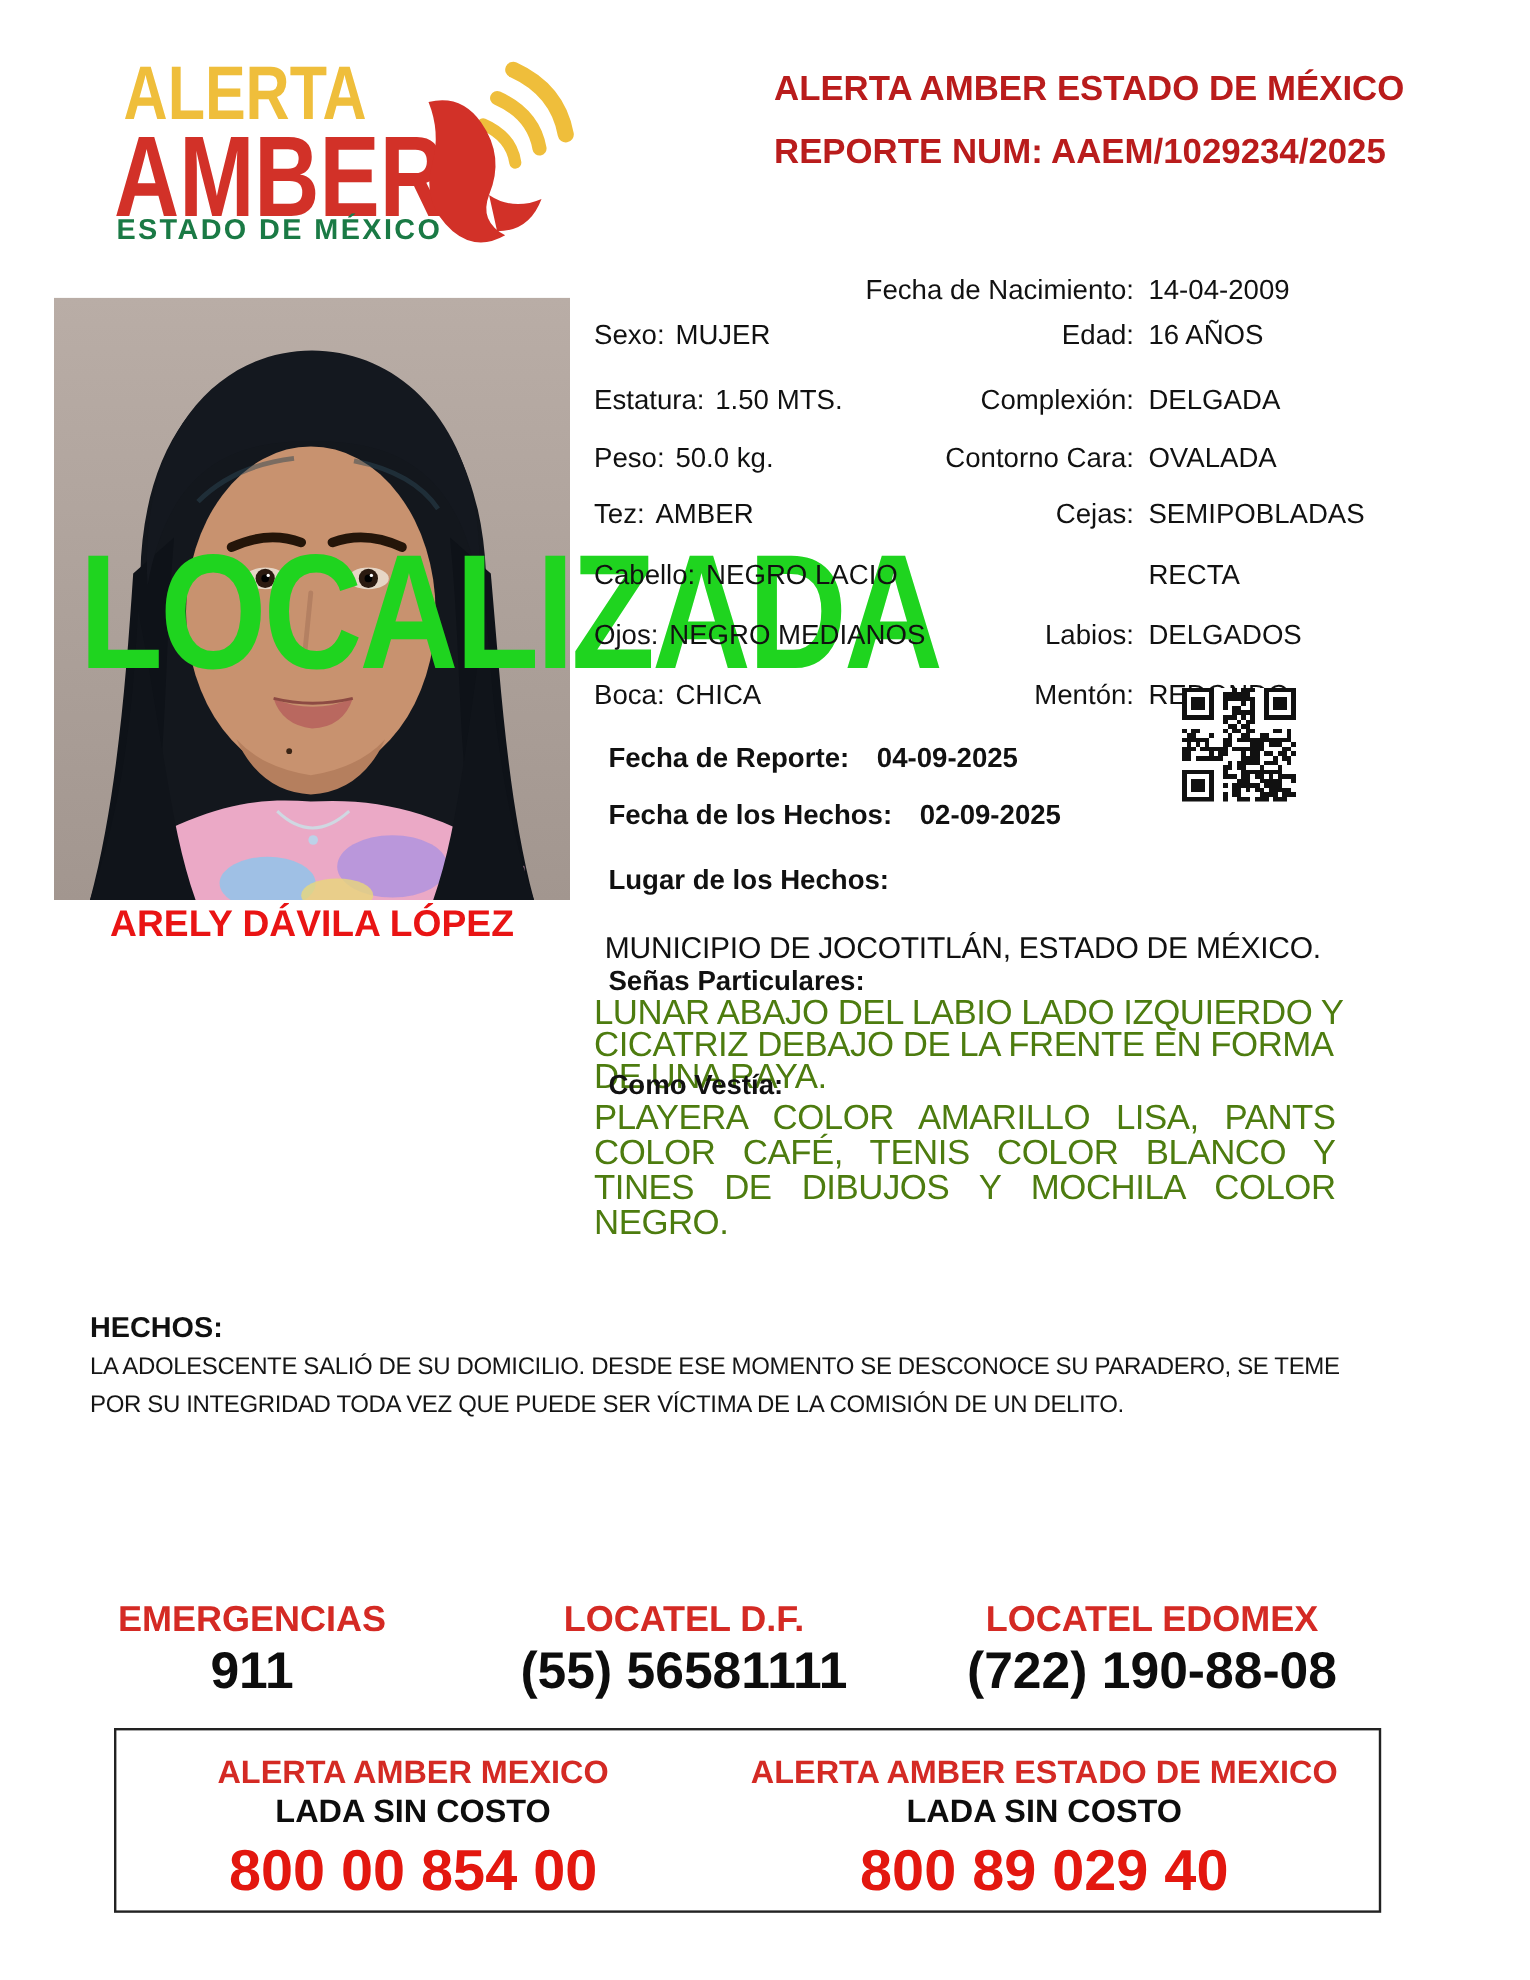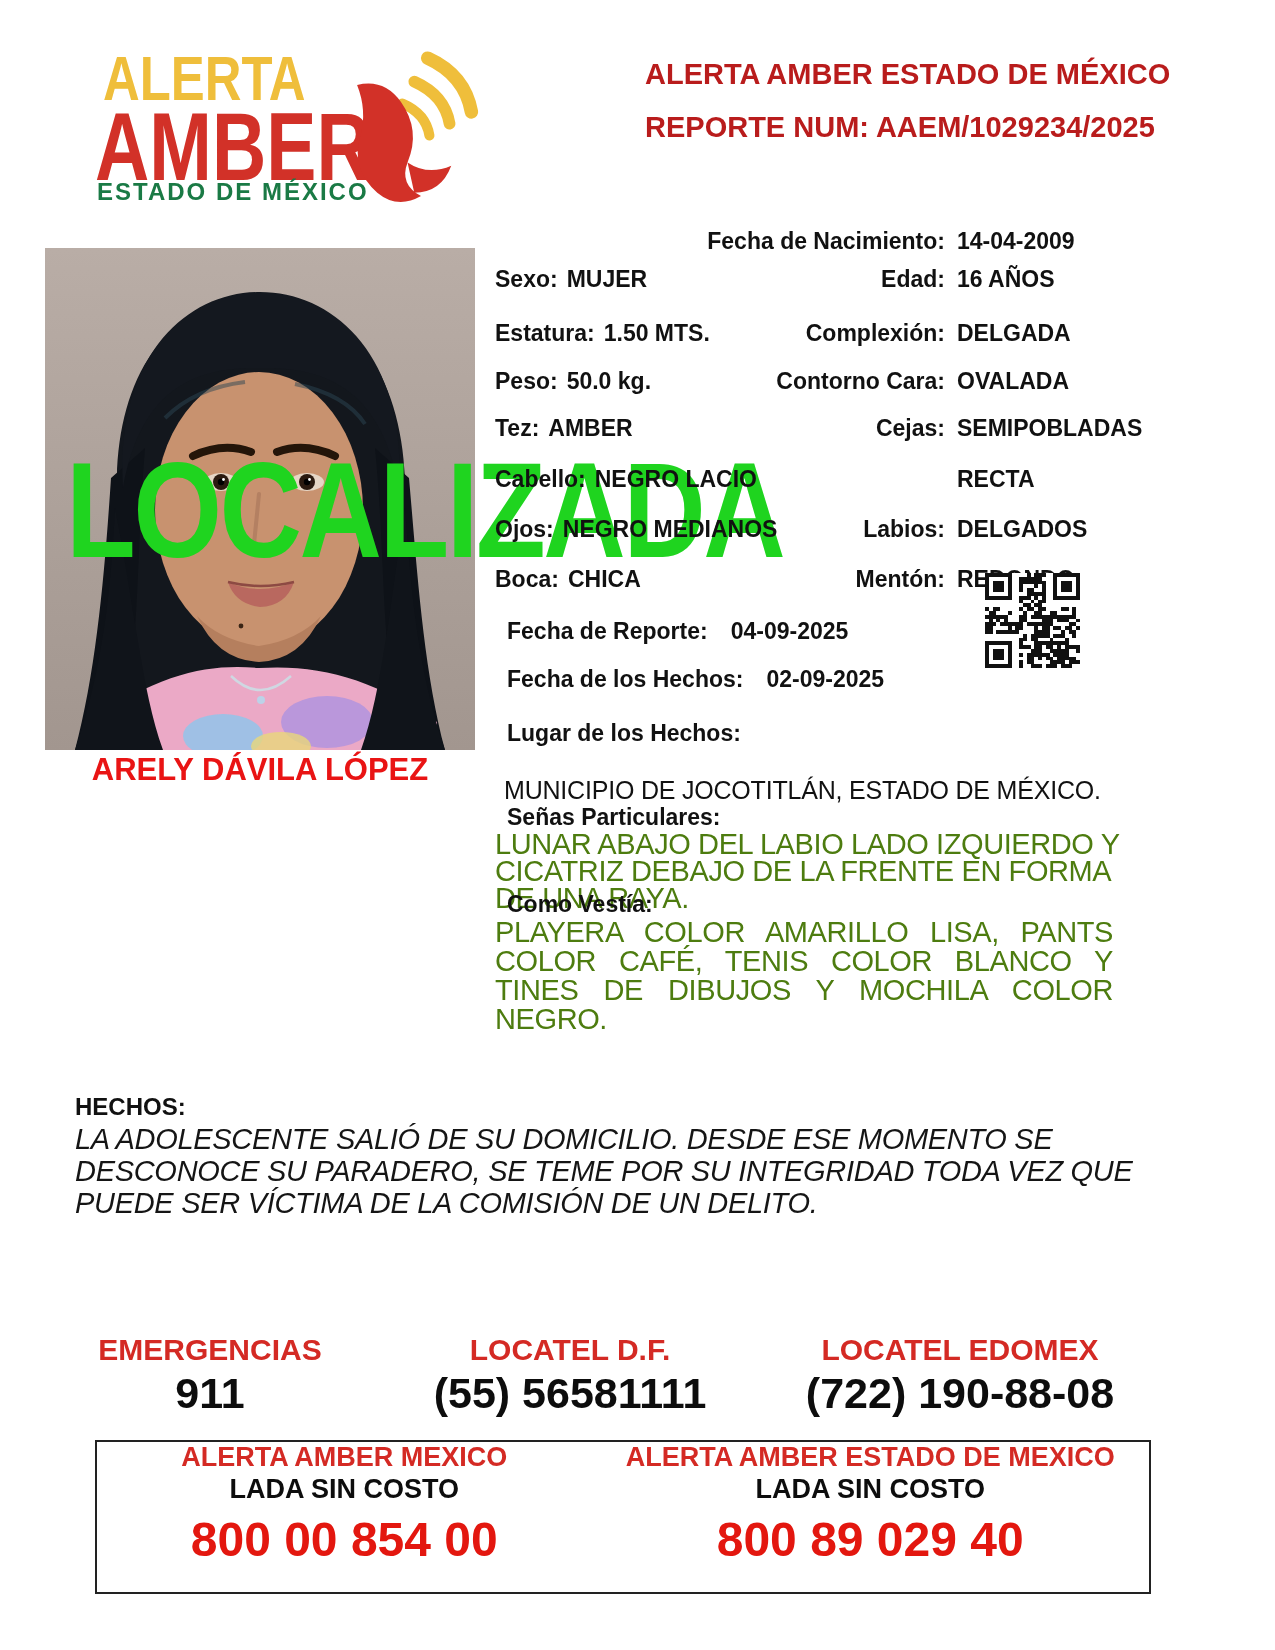--- a/index.html
+++ b/index.html
@@ -34,45 +34,45 @@
   .watermark{
     position:absolute; left:66px; top:442px; z-index:2;
     font-size:136px; font-weight:800; color:#1fd41f; letter-spacing:-3px;
     transform:scale(.84,1); transform-origin:left top; white-space:nowrap; line-height:1;
   }
   .person-name{
     position:absolute; left:45px; top:752px; width:430px; z-index:3;
     text-align:center; font-size:31px; font-weight:800; color:#e91414; white-space:nowrap;
   }
   
-  .frow{position:absolute; left:495px; width:690px; height:30px; font-size:23px; font-weight:700; z-index:4;}
+  .frow{position:absolute; left:495px; width:690px; height:30px; font-size:23px; font-weight:400; z-index:4;}
   .frow .lpair{position:absolute; left:0; display:flex; gap:9px; white-space:nowrap;}
   .frow .rlabel{position:absolute; left:0; width:450px; text-align:right; white-space:nowrap;}
   .frow .rvalue{position:absolute; left:462px; white-space:nowrap;}
   .srow{position:absolute; left:495px; display:flex; gap:23px; font-size:23px; font-weight:700; white-space:nowrap; z-index:4;margin-left:12px;}
   .plain-val{position:absolute; left:504px; font-size:25px; font-weight:400; letter-spacing:-.2px; white-space:nowrap; z-index:4;margin-top:24px;}
   .body-text{position:absolute; left:495px; font-size:29px; font-weight:400; letter-spacing:-.4px; line-height:27px; z-index:4; color:#4d7c0f;}
   .justify{text-align:justify; line-height:29px;}
   .qr{position:absolute; left:985px; top:573px; width:95px; height:95px; z-index:4;}
   
   .hechos-label{position:absolute; left:75px; top:1093px; font-size:24px; font-weight:800;}
-  .hechos-body{position:absolute; left:75px; top:1123px; width:1070px; font-size:29px; font-weight:400; letter-spacing:-.3px; line-height:32px; color:#151515;font-style:italic;}
+  .hechos-body{position:absolute; left:75px; top:1123px; width:1070px; font-size:20px; font-weight:400; letter-spacing:-.3px; line-height:32px; color:#151515;}
   
   .contact{position:absolute; top:1333px; text-align:center;}
   .contact .clabel{font-size:30px; font-weight:800; color:#d42a24; white-space:nowrap;}
   .contact .cnumber{margin-top:2px; font-size:43px; font-weight:800; color:#0d0d0d; white-space:nowrap;}
   #contact-1{left:60px;  width:300px;}
   #contact-2{left:390px; width:360px;}
   #contact-3{left:770px; width:380px;}
   
   .footer-box{
     position:absolute; left:95px; top:1440px; width:1052px; height:150px;
     border:2px solid #222; background:#fff; display:flex;
   }
-  .fcol{flex:0 0 47%; text-align:center; padding-top:0;}
+  .fcol{flex:0 0 47%; text-align:center; padding-top:20px;}
   .fcol + .fcol{flex:0 0 53%;}
   .fcol .ftitle{font-size:27px; font-weight:800; color:#d42a24; white-space:nowrap;}
   .fcol .fsub{font-size:27px; font-weight:800; color:#0d0d0d; margin-top:1px;}
   .fcol .fnumber{font-size:48px; font-weight:800; color:#e3170f; margin-top:7px; white-space:nowrap;}
 </style>
 </head>
 <body>
 
 <div id="poster">
 

